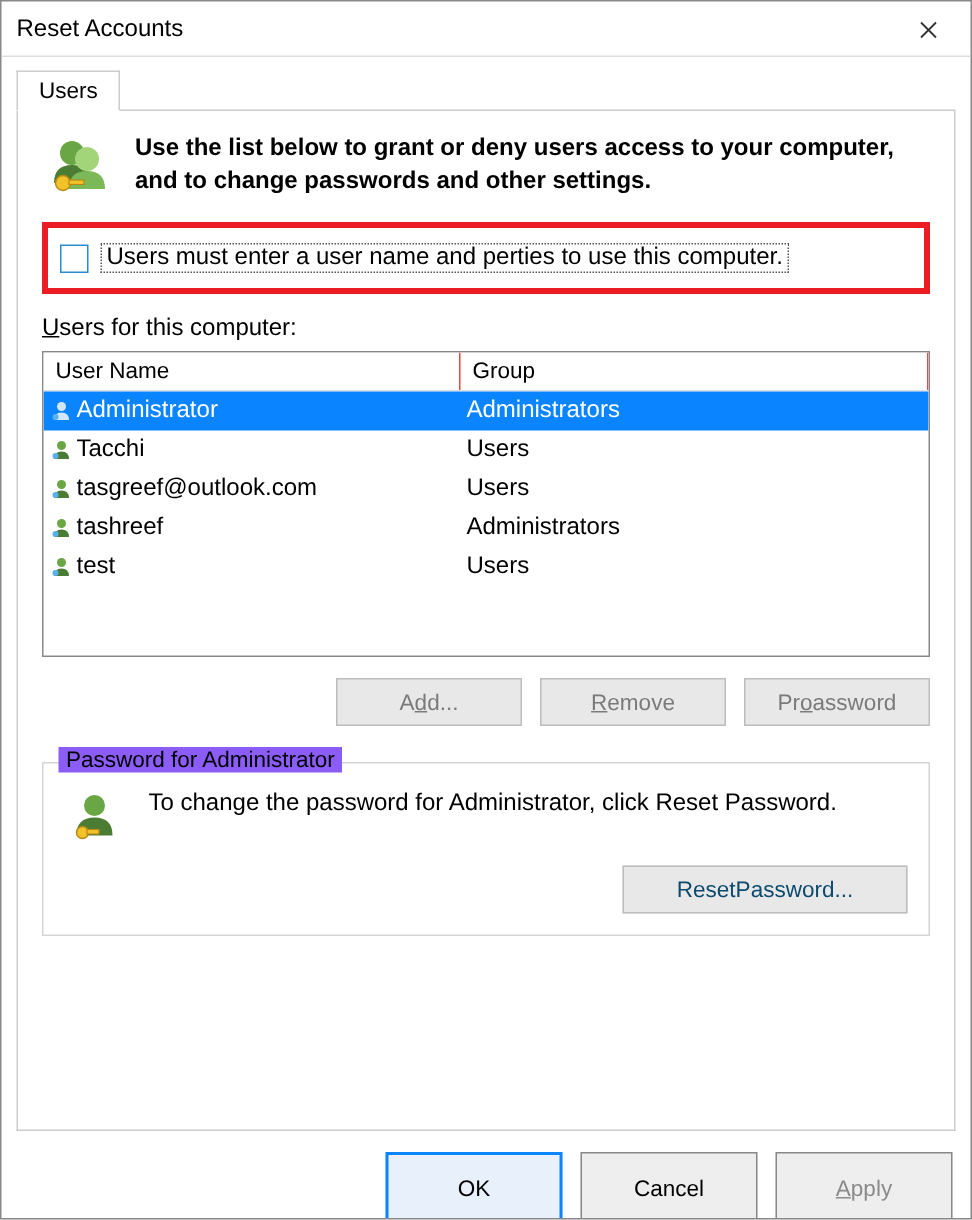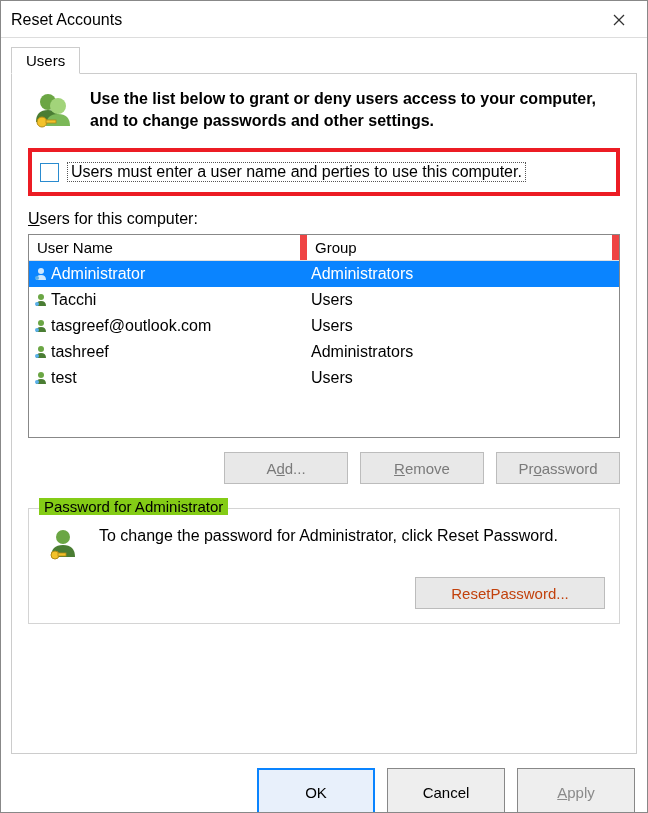--- a/index.html
+++ b/index.html
@@ -112,21 +112,21 @@
       overflow: hidden;
     }
     .uth {
       display: flex;
       background: #fff;
       border-bottom: 1px solid #e0e0e0;
     }
     .uth .col {
       padding: 4px 8px;
       font-size: 15px;
-      border-right: 7px solid #ef4444;
+      border-right: 1px solid #ef4444;
     }
     .col-name { width: 278px; }
     .col-group { flex: 1; }
     .ut-row {
       display: flex;
       align-items: center;
       padding: 2px 0;
     }
     .ut-row.selected {
       background: #0a84ff;
@@ -170,42 +170,42 @@
     .groupbox {
       border: 1px solid #d4d4d4;
       margin-top: 24px;
       padding: 12px 14px 14px 14px;
       position: relative;
     }
     .groupbox-title {
       position: absolute;
       top: -11px;
       left: 10px;
-      background: #84cc16;
+      background: #8b5cf6;
       padding: 0 5px;
       font-size: 15px;
     }
     .pw-content {
       display: flex;
       gap: 16px;
       margin-top: 4px;
     }
     .pw-icon { width: 40px; height: 40px; flex-shrink: 0; }
     .pw-text { font-size: 16px; line-height: 1.4; }
     .pw-btn-row {
       display: flex;
       justify-content: flex-end;
       margin-top: 12px;
     }
     .pw-btn {
       min-width: 190px;
       height: 32px;
       border: 1px solid #bcbcbc;
       background: #e8e8e8;
-      color: #c2410c;
+      color: #0c4a6e;
       font-size: 15px;
       display: flex; align-items: center; justify-content: center;
       cursor: default;
     }
     
     .dialog-btns {
       display: flex;
       gap: 12px;
       justify-content: flex-end;
       margin: 14px 12px 0 0;

